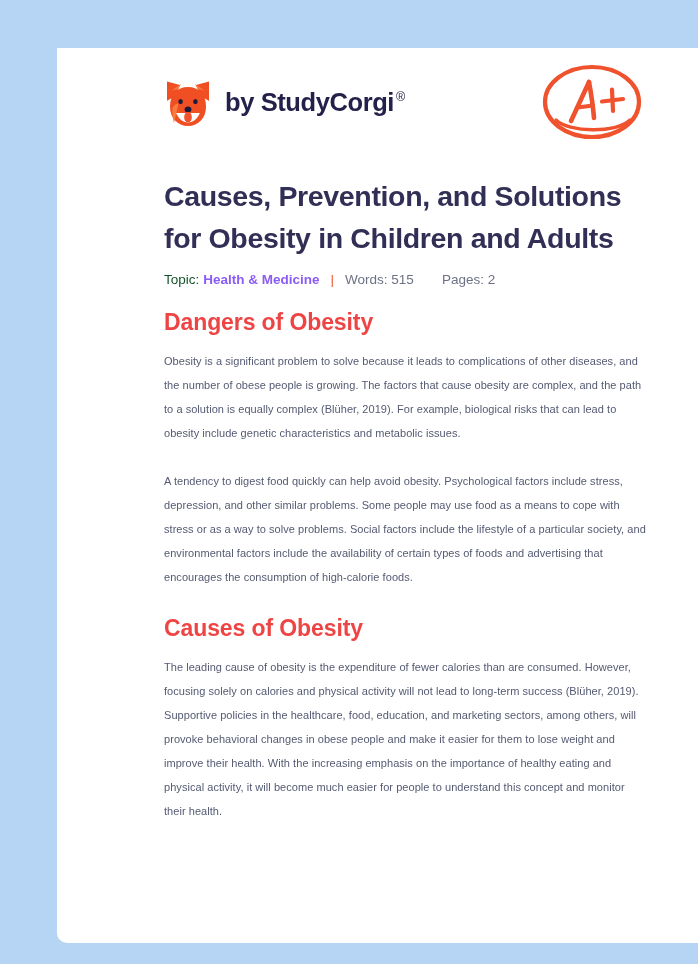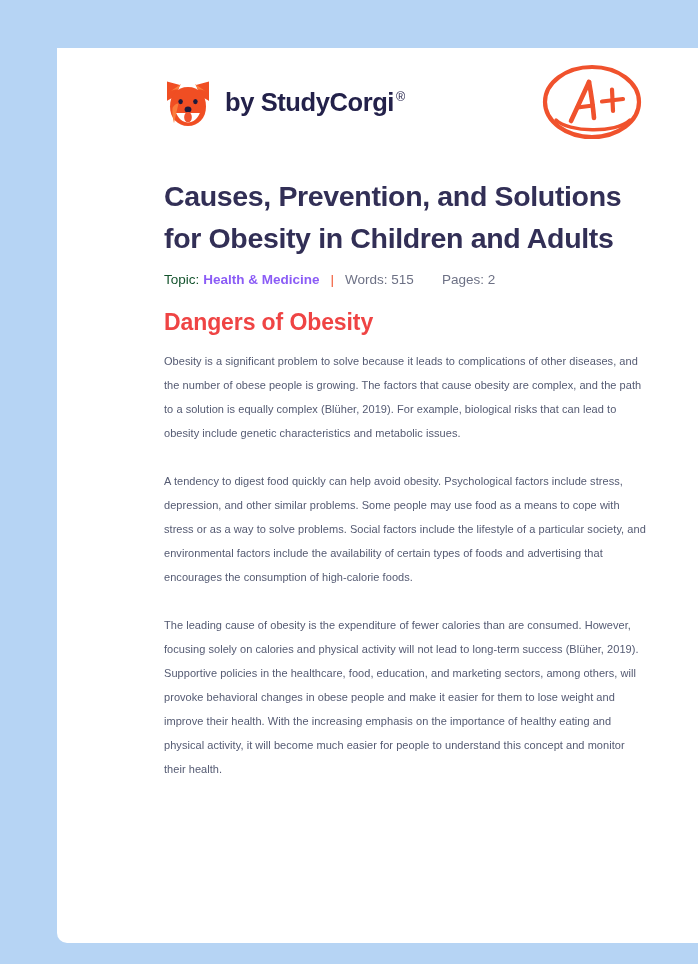--- a/index.html
+++ b/index.html
@@ -184,17 +184,18 @@
       <span class="meta-words">Words: 515</span>
       <span class="meta-pages">Pages: 2</span>
     </div>
 
     <div class="doc-body">
 
       <h2 class="section-heading">Dangers of Obesity</h2>
       <p class="para">Obesity is a significant problem to solve because it leads to complications of other diseases, and the number of obese people is growing. The factors that cause obesity are complex, and the path to a solution is equally complex (Blüher, 2019). For example, biological risks that can lead to obesity include genetic characteristics and metabolic issues.</p>
       <p class="para">A tendency to digest food quickly can help avoid obesity. Psychological factors include stress, depression, and other similar problems. Some people may use food as a means to cope with stress or as a way to solve problems. Social factors include the lifestyle of a particular society, and environmental factors include the availability of certain types of foods and advertising that encourages the consumption of high-calorie foods.</p>
 
+      <h2 class="section-heading subsequent">Causes of Obesity</h2>
       <p class="para">The leading cause of obesity is the expenditure of fewer calories than are consumed. However, focusing solely on calories and physical activity will not lead to long-term success (Blüher, 2019). Supportive policies in the healthcare, food, education, and marketing sectors, among others, will provoke behavioral changes in obese people and make it easier for them to lose weight and improve their health. With the increasing emphasis on the importance of healthy eating and physical activity, it will become much easier for people to understand this concept and monitor their health.</p>
 
     </div>
   </div>
 </div>
 
 </body></html>

